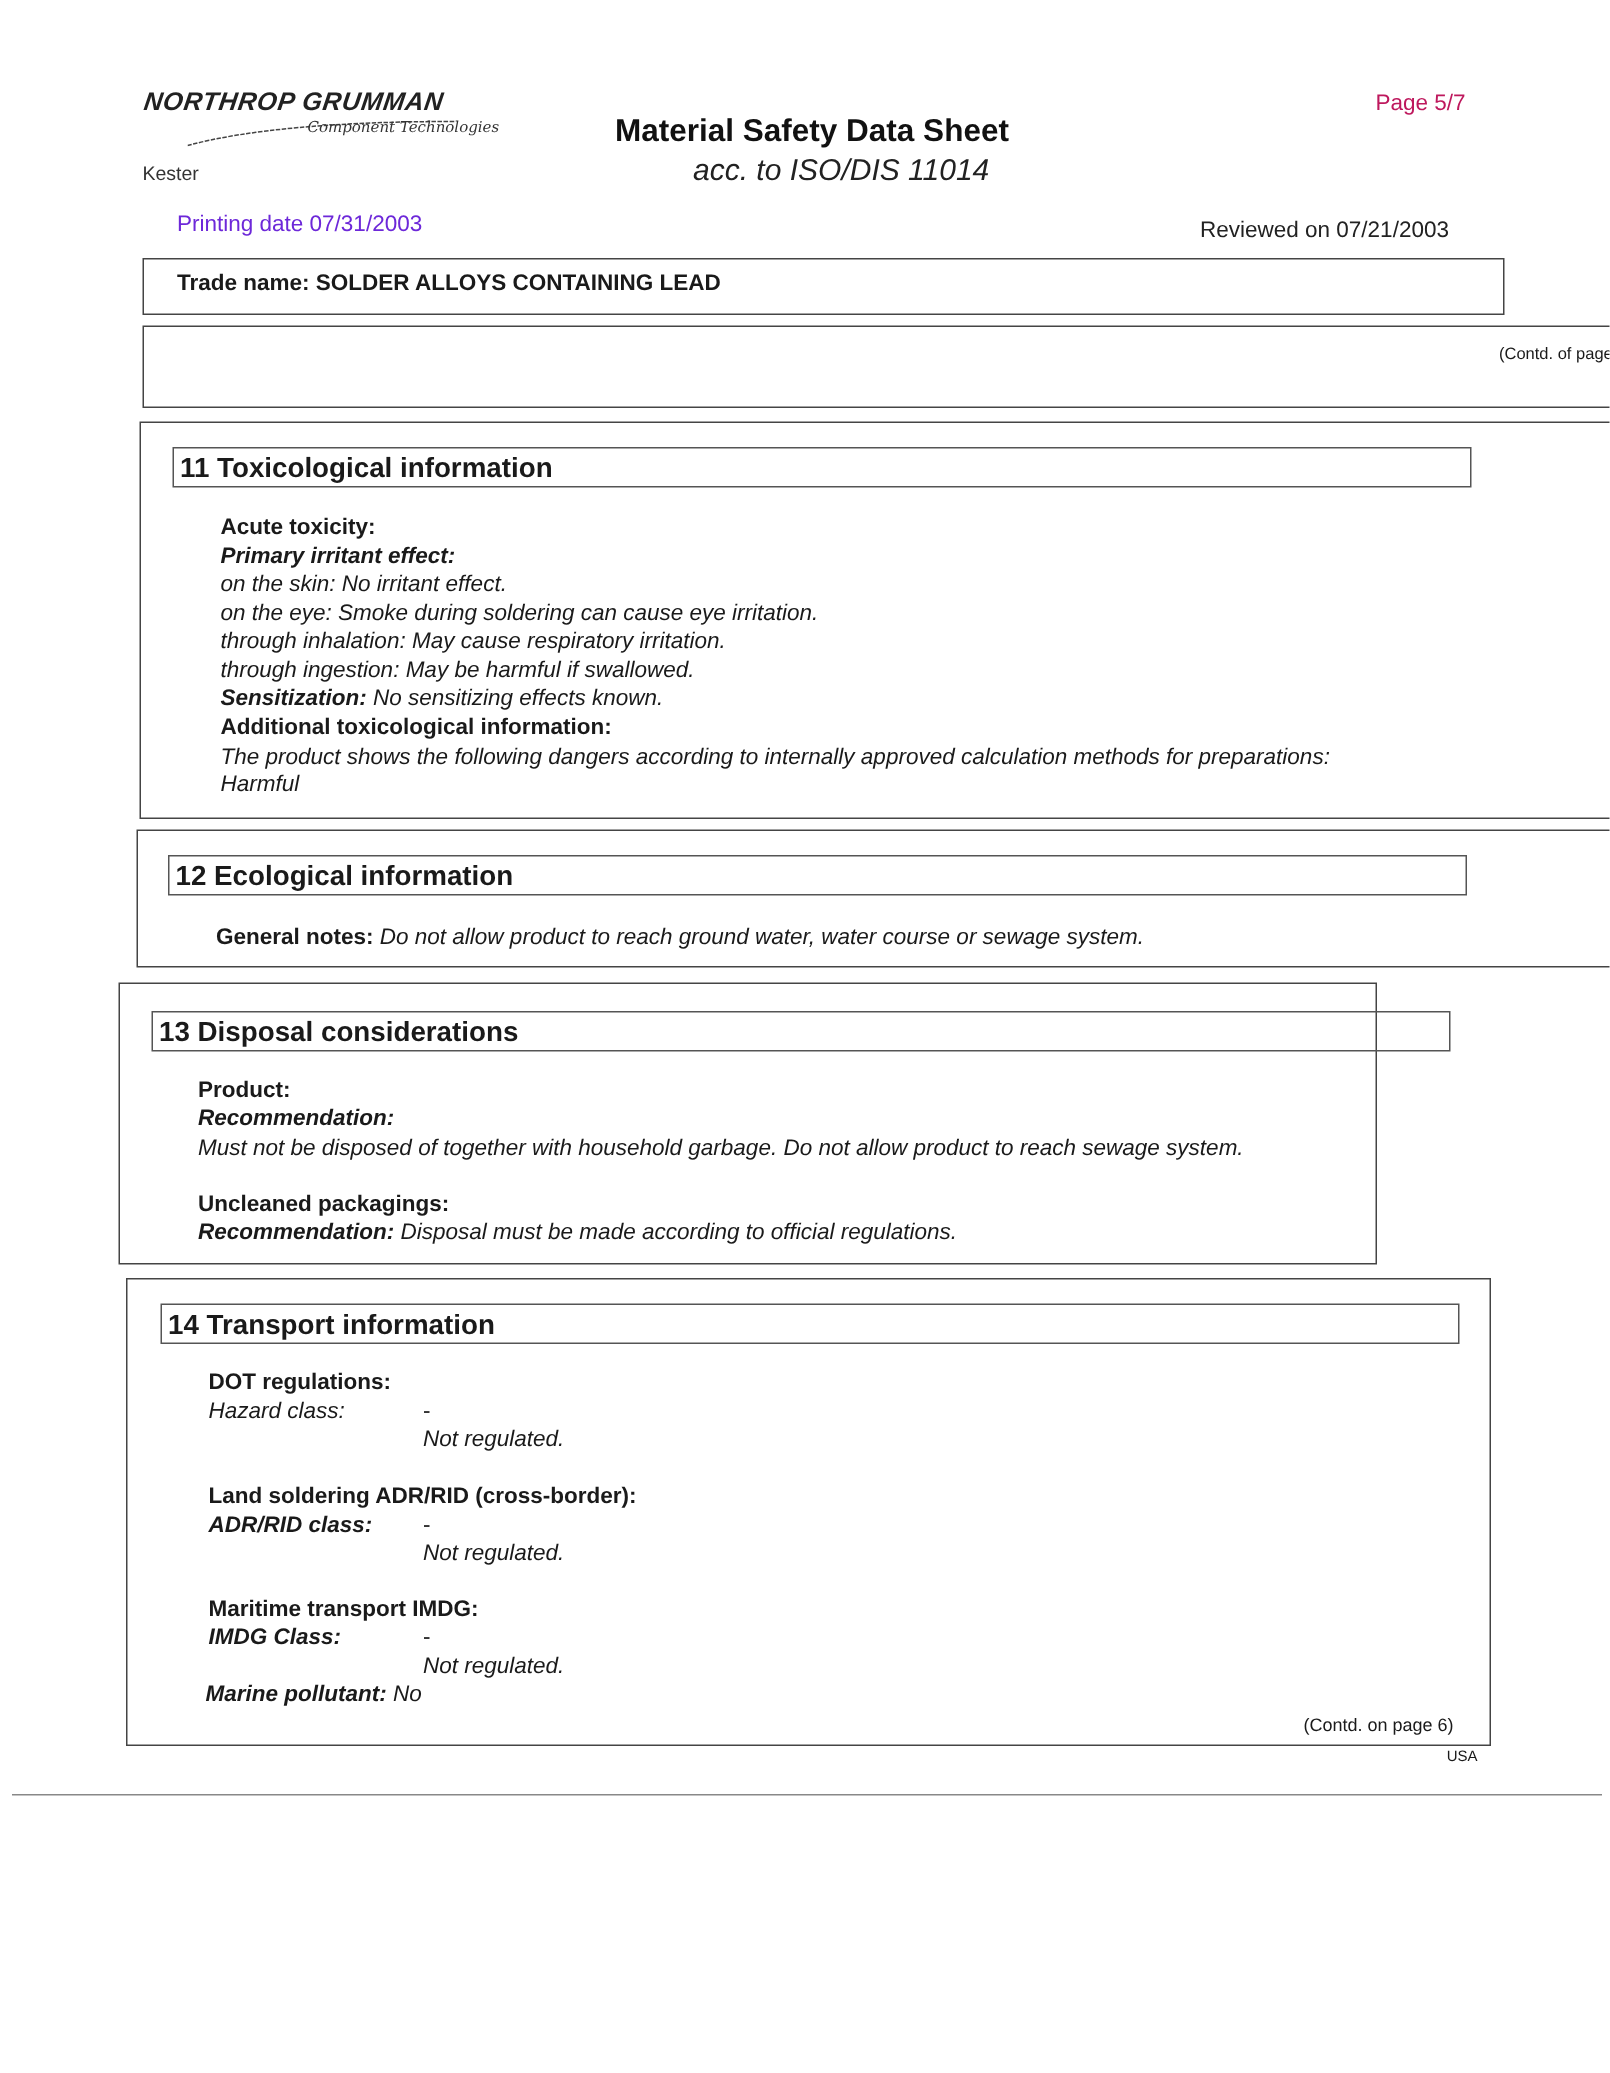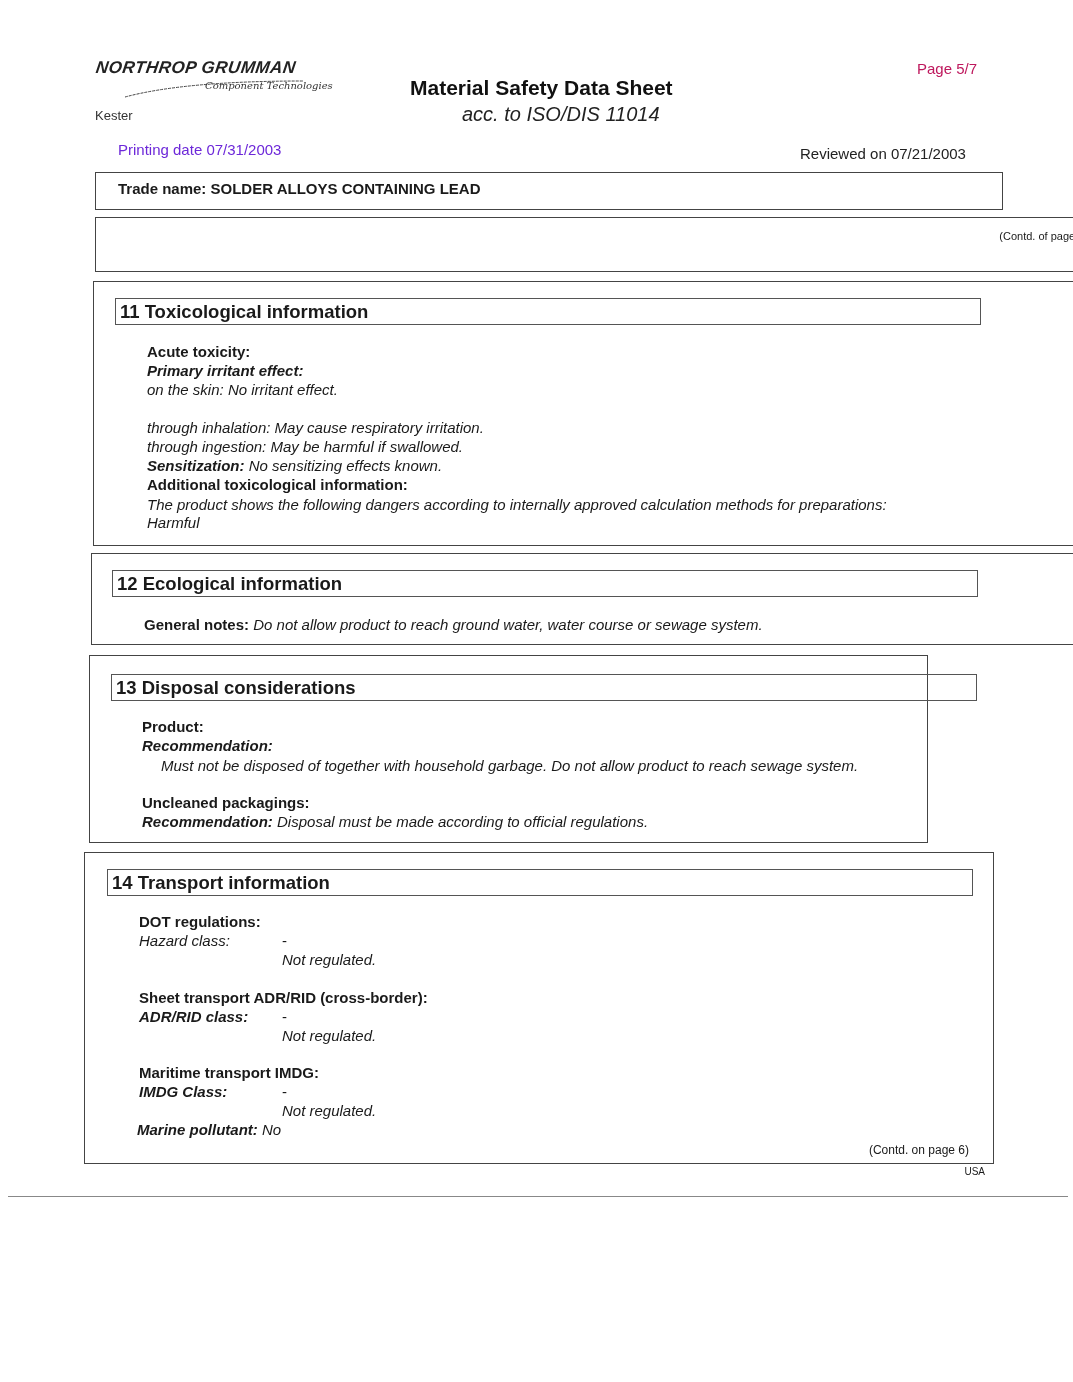--- a/index.html
+++ b/index.html
@@ -55,20 +55,21 @@
   <span class="contd-of">(Contd. of page 4)</span>
 </div>
 
 <div class="abs box" style="left:93px;top:281px;width:996px;height:265px;">
   <div class="sec-head" style="left:21px;top:16px;width:866px;">
     <span>11 Toxicological information</span>
   </div>
   <div class="line b" style="left:53px;top:61px;">Acute toxicity:</div>
   <div class="line bi" style="left:53px;top:80px;">Primary irritant effect:</div>
   <div class="line i" style="left:53px;top:99px;">on the skin: No irritant effect.</div>
+  <div class="line i" style="left:53px;top:118px;">on the eye: Smoke during soldering can cause eye irritation.</div>
   <div class="line i" style="left:53px;top:137px;">through inhalation: May cause respiratory irritation.</div>
   <div class="line i" style="left:53px;top:156px;">through ingestion: May be harmful if swallowed.</div>
   <div class="line" style="left:53px;top:175px;">
     <span class="bi">Sensitization:</span>
     <span class="i">No sensitizing effects known.</span>
   </div>
   <div class="line b" style="left:53px;top:194px;">Additional toxicological information:</div>
   <div class="line i" style="left:53px;top:214px;">The product shows the following dangers according to internally approved calculation methods for preparations:</div>
   <div class="line i" style="left:53px;top:232px;">Harmful</div>
 </div>
@@ -76,43 +77,43 @@
 <div class="abs box" style="left:91px;top:553px;width:1028px;height:92px;">
   <div class="sec-head" style="left:20px;top:16px;width:866px;">
     <span>12 Ecological information</span>
   </div>
   <div class="line" style="left:52px;top:62px;">
     <span class="b">General notes:</span>
     <span class="i">Do not allow product to reach ground water, water course or sewage system.</span>
   </div>
 </div>
 
-<div class="abs box" style="left:89px;top:655px;width:839px;height:188px;">
+<div class="abs box" style="left:79px;top:655px;width:839px;height:188px;">
   <div class="sec-head" style="left:21px;top:18px;width:866px;">
     <span>13 Disposal considerations</span>
   </div>
   <div class="line b" style="left:52px;top:62px;">Product:</div>
   <div class="line bi" style="left:52px;top:81px;">Recommendation:</div>
-  <div class="line i" style="left:52px;top:101px;margin-left:19px;">Must not be disposed of together with household garbage. Do not allow product to reach sewage system.</div>
+  <div class="line i" style="left:52px;top:101px;">Must not be disposed of together with household garbage. Do not allow product to reach sewage system.</div>
   <div class="line b" style="left:52px;top:138px;">Uncleaned packagings:</div>
   <div class="line" style="left:52px;top:157px;">
     <span class="bi">Recommendation:</span>
     <span class="i">Disposal must be made according to official regulations.</span>
   </div>
 </div>
 
 <div class="abs box" style="left:84px;top:852px;width:910px;height:312px;">
   <div class="sec-head" style="left:22px;top:16px;width:866px;">
     <span>14 Transport information</span>
   </div>
   <div class="line b" style="left:54px;top:60px;">DOT regulations:</div>
   <div class="line i" style="left:54px;top:79px;">Hazard class:</div>
   <div class="line" style="left:197px;top:79px;">-</div>
   <div class="line i" style="left:197px;top:98px;">Not regulated.</div>
-  <div class="line b" style="left:54px;top:136px;">Sheet transport ADR/RID  (cross-border):</div>
+  <div class="line b" style="left:54px;top:136px;">Land soldering ADR/RID  (cross-border):</div>
   <div class="line bi" style="left:54px;top:155px;">ADR/RID class:</div>
   <div class="line" style="left:197px;top:155px;">-</div>
   <div class="line i" style="left:197px;top:174px;">Not regulated.</div>
   <div class="line b" style="left:54px;top:211px;">Maritime transport IMDG:</div>
   <div class="line bi" style="left:54px;top:230px;">IMDG Class:</div>
   <div class="line" style="left:197px;top:230px;">-</div>
   <div class="line i" style="left:197px;top:249px;">Not regulated.</div>
   <div class="line" style="left:52px;top:268px;">
     <span class="bi">Marine pollutant:</span>
     <span class="i">No</span>

